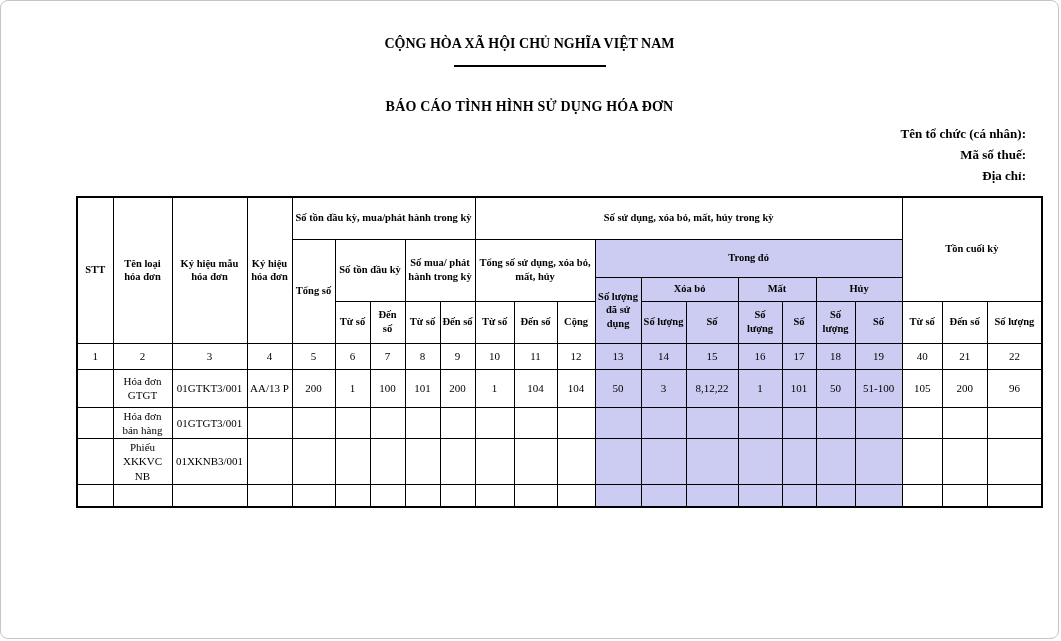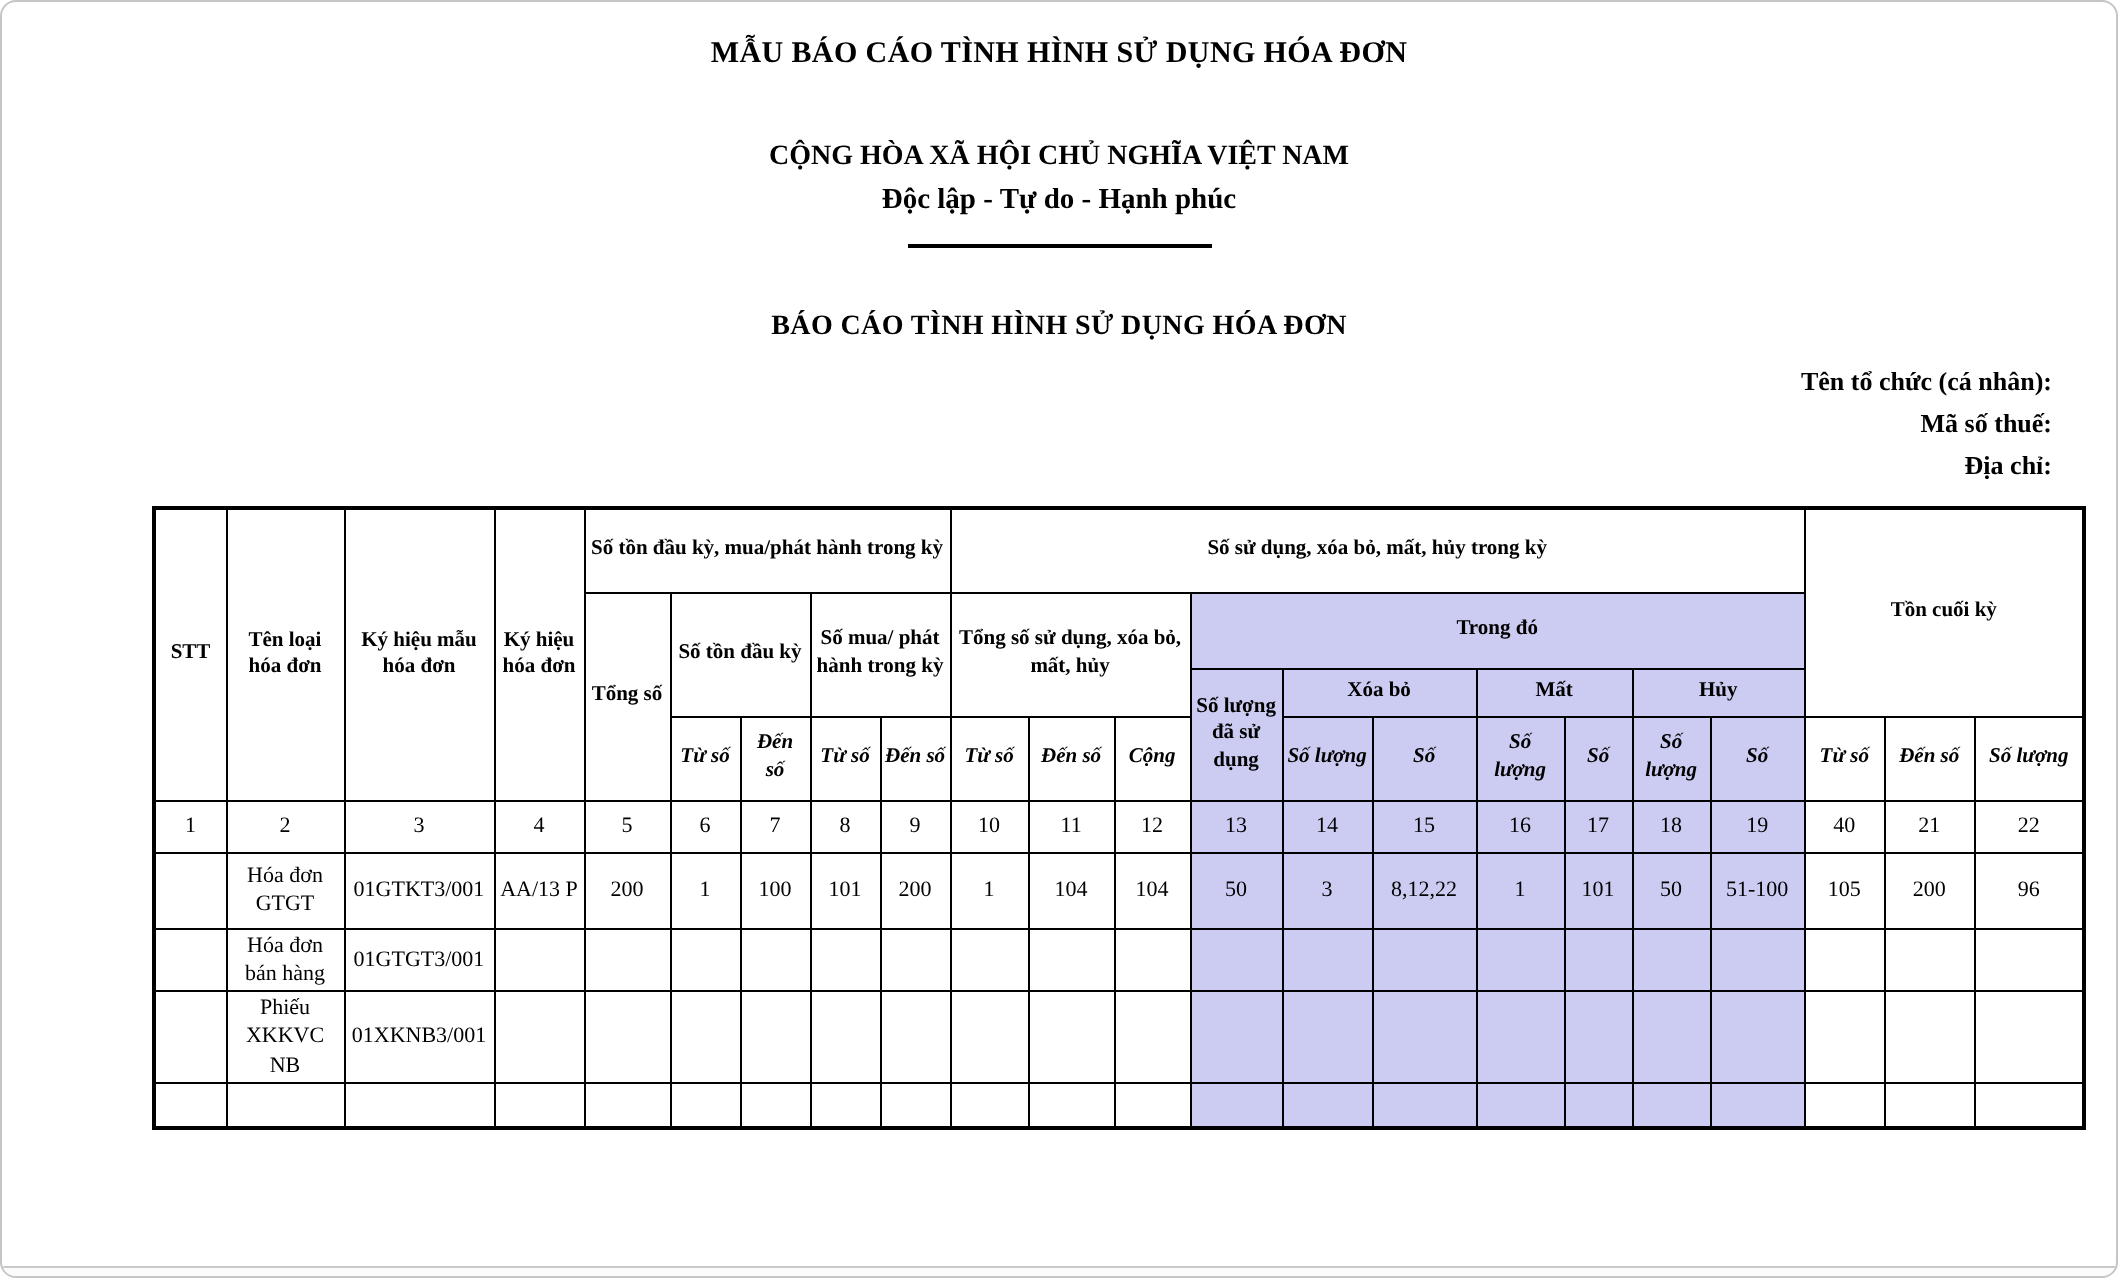--- a/index.html
+++ b/index.html
@@ -25,39 +25,37 @@
 
   table.report{
     margin:7px 0 0 75px;border-collapse:collapse;table-layout:fixed;
     width:955px;border:2px solid #000;
   }
   table.report th,table.report td{
     border:1px solid #000;text-align:center;vertical-align:middle;
     padding:1px 2px;overflow:hidden;
   }
   thead th{font-weight:bold;font-size:10.5px;line-height:1.3;}
-  tr.h1{height:42px;} tr.h2{height:38px;} tr.h3{height:24px;} tr.h4{height:42px;font-style:italic;}
+  tr.h1{height:42px;} tr.h2{height:38px;} tr.h3{height:24px;} tr.h4{height:42px;}
   tr.numrow td{font-weight:normal;font-size:11px;height:23px;}
   tbody.data td{font-size:11px;line-height:1.3;}
   tbody.data tr:nth-child(1){height:38px;}
   tbody.data tr:nth-child(2){height:30px;}
   tbody.data tr:nth-child(3){height:46px;}
   tbody.data tr:nth-child(4){height:22px;}
   .shaded{background:#ccccf2;}
   td.left{text-align:left;}
 </style>
 </head>
 <body>
 
 <div class="window">
   <div class="content">
 
-    <div class="form-title">MẪU BÁO CÁO TÌNH HÌNH SỬ DỤNG HÓA ĐƠN</div>
     <div class="national-title">CỘNG HÒA XÃ HỘI CHỦ NGHĨA VIỆT NAM</div>
-    <div class="motto">Độc lập - Tự do - Hạnh phúc</div>
     <hr class="divider">
     <div class="report-title">BÁO CÁO TÌNH HÌNH SỬ DỤNG HÓA ĐƠN</div>
 
     <div class="fields">
       <div class="field-row">
         <span class="field-label">Tên tổ chức (cá nhân):</span>
         <span class="dots"></span>
       </div>
       <div class="field-row">
         <span class="field-label">Mã số thuế:</span>

